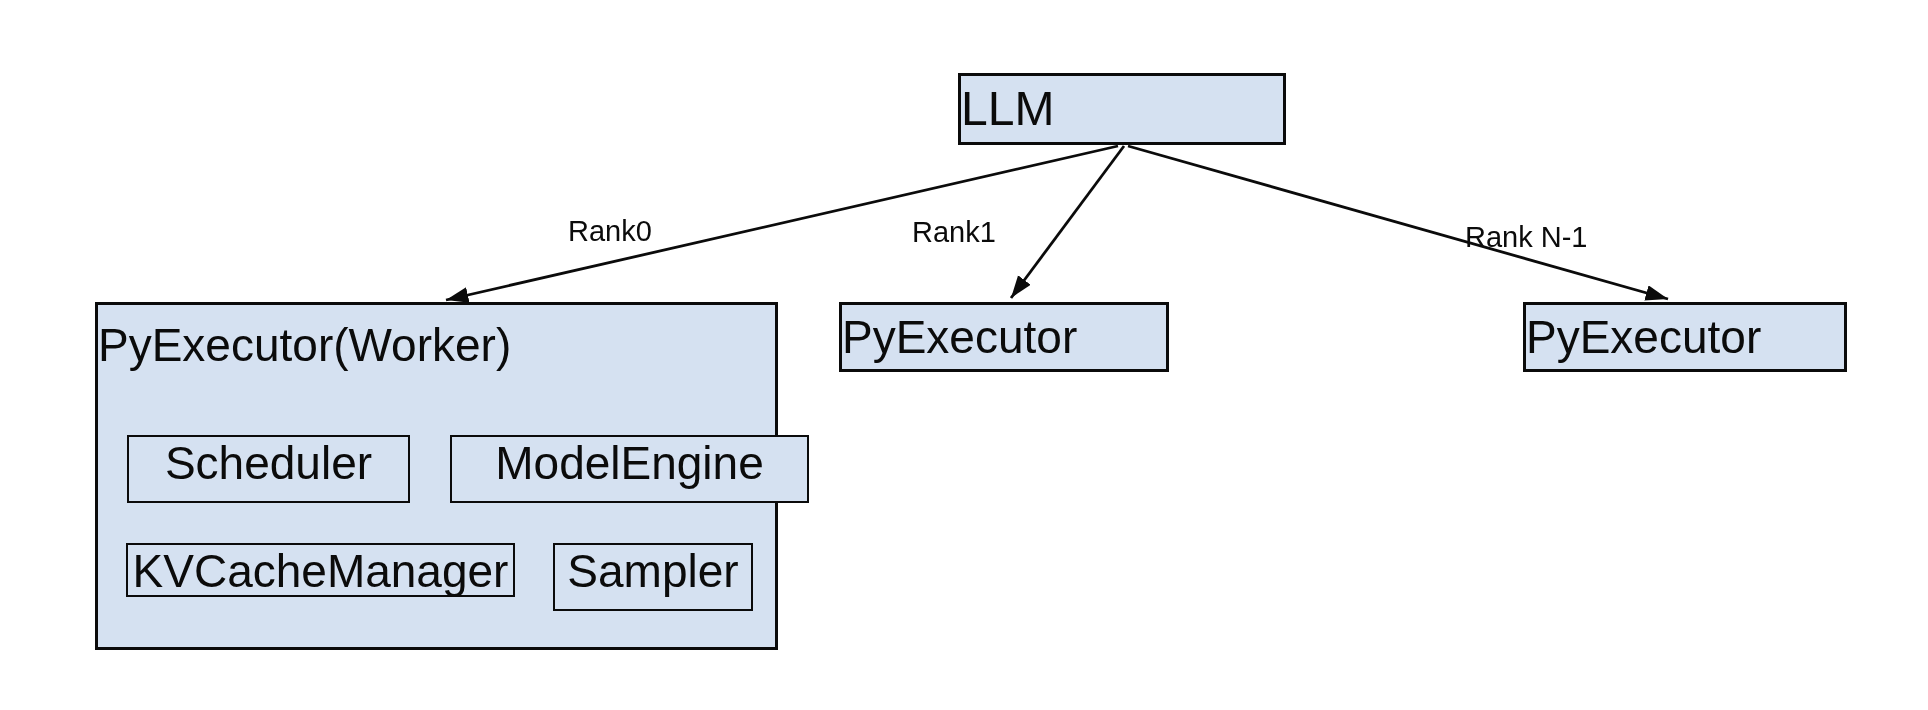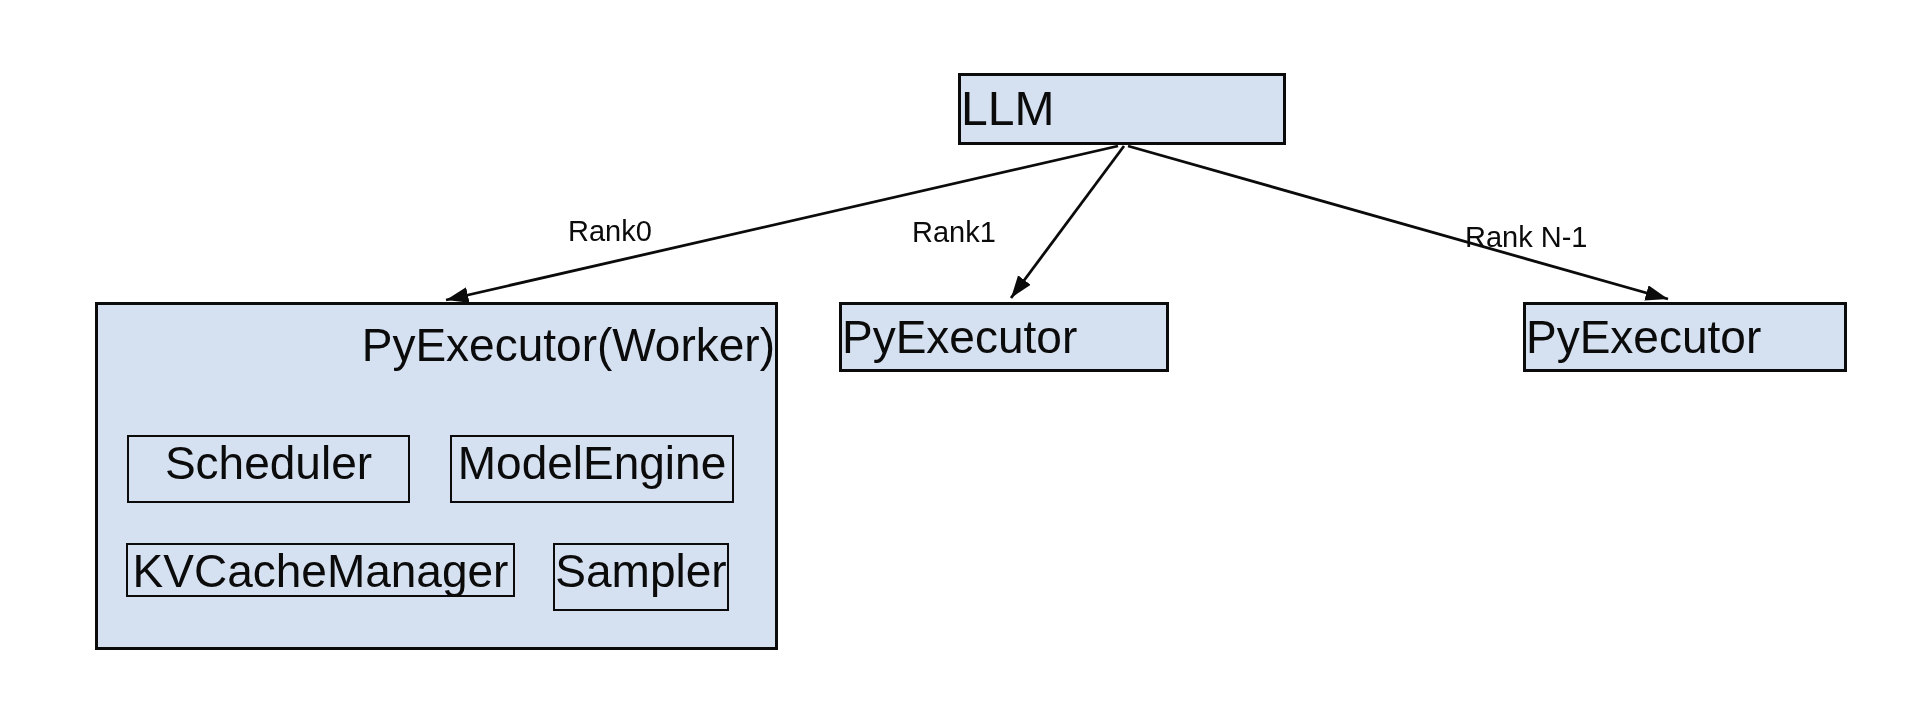--- a/index.html
+++ b/index.html
@@ -46,22 +46,21 @@
   }
   .llm .node-label { font-size: 48px; }
   .worker {
     
   }
   .worker-title {
     position: absolute;
     left: 0;
     right: 0;
     top: 14px;
-    text-align: right;
-    padding-left: 40px;
+    text-align: left;
   }
   .subnode {
     position: absolute;
     box-sizing: border-box;
     background: var(--box-fill, #d5e1f1);
     border: 2px solid var(--box-border, #0b0b0b);
     display: flex;
     align-items: flex-start;
     justify-content: center;
   }
@@ -101,29 +100,29 @@
   <div class="edge-label" style="left:912px; top:217px;">Rank1</div>
   <div class="edge-label" style="left:1465px; top:214px;margin-top:8px;">Rank N-1</div>
 
   <div class="node worker" style="left:95px; top:302px; width:683px; height:348px;">
     <div class="worker-title node-label">PyExecutor(Worker)</div>
 
     <div class="subnode" style="left:29px; top:130px; width:283px; height:68px;">
       <span class="node-label">Scheduler</span>
     </div>
 
-    <div class="subnode" style="left:352px; top:130px; width:284px; height:68px;">
+    <div class="subnode" style="left:352px; top:130px; width:359px; height:68px;">
       <span class="node-label">ModelEngine</span>
     </div>
 
     <div class="subnode" style="left:28px; top:238px; width:389px; height:54px;">
       <span class="node-label">KVCacheManager</span>
     </div>
 
-    <div class="subnode" style="left:455px; top:238px; width:176px; height:68px;">
+    <div class="subnode" style="left:455px; top:238px; width:200px; height:68px;">
       <span class="node-label">Sampler</span>
     </div>
   </div>
 
   <div class="node leaf" style="left:839px; top:302px; width:330px; height:70px;">
     <span class="node-label">PyExecutor</span>
   </div>
 
   <div class="node leaf" style="left:1523px; top:302px; width:324px; height:70px;">
     <span class="node-label">PyExecutor</span>

